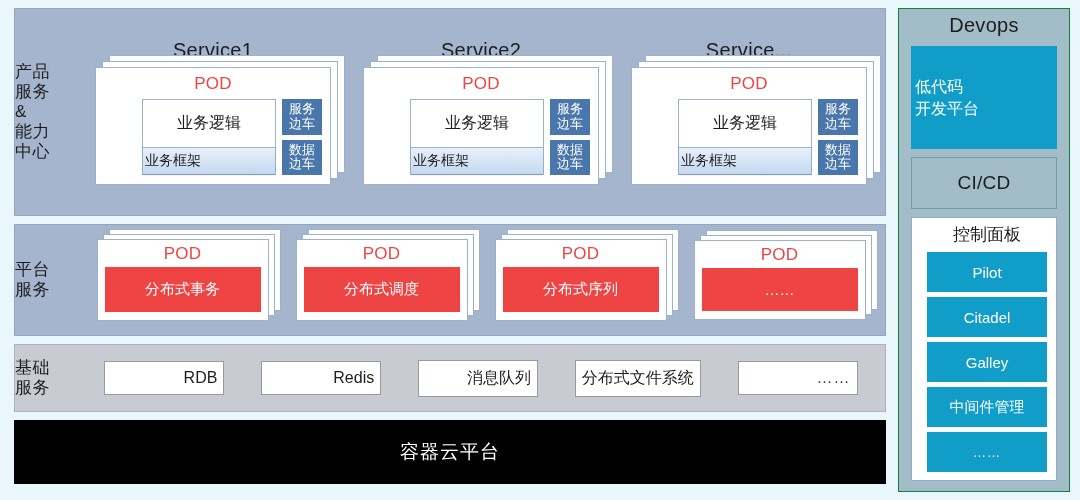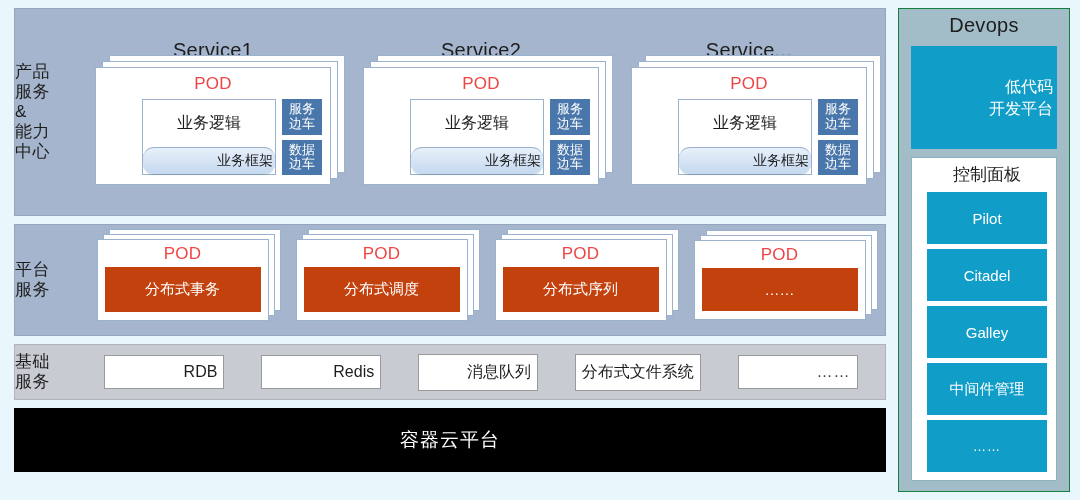--- a/index.html
+++ b/index.html
@@ -37,21 +37,21 @@
   }
 
   .band {
     display: flex;
     align-items: stretch;
     box-sizing: border-box;
     border: 1px solid #9aa9bd;
   }
   .band-apps   { background: #a5b5cd; height: 208px; border-color: #94a5bd; }
   .band-plat   { background: #a5b5cd; height: 112px; border-color: #94a5bd; }
-  .band-infra  { background: #c8ccd2; height: 56px;  border-color: #b0b4ba; }
+  .band-infra  { background: #c8ccd2; height: 68px;  border-color: #b0b4ba; }
 
   .band-label {
     width: 68px;
     flex: none;
     display: flex;
     flex-direction: column;
     align-items: flex-start;
     justify-content: center;
     font-size: 17px;
     line-height: 1.18;
@@ -136,27 +136,26 @@
     align-items: center;
     justify-content: center;
     font-size: 16px;
     padding: 13px 4px;
     color: #1d1d1d;
     white-space: nowrap;
   }
   .biz-frame {
     border-top: 1px solid #9bb2cd;
     background: linear-gradient(180deg, #e8f0fa 0%, #c4d8ef 100%);
-    text-align: right;
+    text-align: left;
     font-size: 14px;
     padding: 4px 2px;
     color: #1d1d1d;
     white-space: nowrap;
     box-shadow: 0 1px 1px rgba(70,90,120,.28);
-    border-radius: 11px;
   }
   .sidecars {
     flex: none;
     width: 40px;
     display: flex;
     flex-direction: column;
     justify-content: space-between;
     gap: 5px;
   }
   .sidecar {
@@ -184,21 +183,21 @@
   .plat-stack .ghost.g2 { left: 6px;  top: -5px;  right: -6px;  bottom: 5px; }
   .plat-card {
     position: relative;
     background: #ffffff;
     border: 1px solid #9bb2cd;
     box-sizing: border-box;
     padding: 4px 7px 8px 7px;
   }
   .plat-card .pod-title { margin-bottom: 3px; }
   .plat-fill {
-    background: #c2410c;
+    background: #ef4444;
     color: #ffffff;
     font-size: 15px;
     text-align: center;
     padding: 13px 2px;
     white-space: nowrap;
   }
   .band-plat .band-body {
     justify-content: space-around;
     padding: 0 14px 0 8px;
   }
@@ -256,21 +255,21 @@
     color: #1d1d1d;
     letter-spacing: .3px;
     margin-bottom: 1px;
   }
   .lowcode {
     width: 100%;
     background: #109ec8;
     color: #ffffff;
     font-size: 16px;
     line-height: 1.35;
-    text-align: right;
+    text-align: left;
     padding: 30px 4px;
     box-sizing: border-box;
   }
   .cicd {
     width: 100%;
     background: #a2bcc8;
     border: 1px solid #6f9cae;
     color: #1d1d1d;
     font-size: 19px;
     text-align: center;
@@ -478,20 +477,21 @@
   </div>
 
   <aside class="devops">
     <div class="devops-title">Devops</div>
 
     <div class="lowcode">
       <span>低代码</span><br>
       <span>开发平台</span>
     </div>
 
+    <div class="cicd">CI/CD</div>
 
     <div class="panel">
       <div class="panel-title">控制面板</div>
       <div class="panel-item">Pilot</div>
       <div class="panel-item">Citadel</div>
       <div class="panel-item">Galley</div>
       <div class="panel-item">中间件管理</div>
       <div class="panel-item dots">……</div>
     </div>
   </aside>

